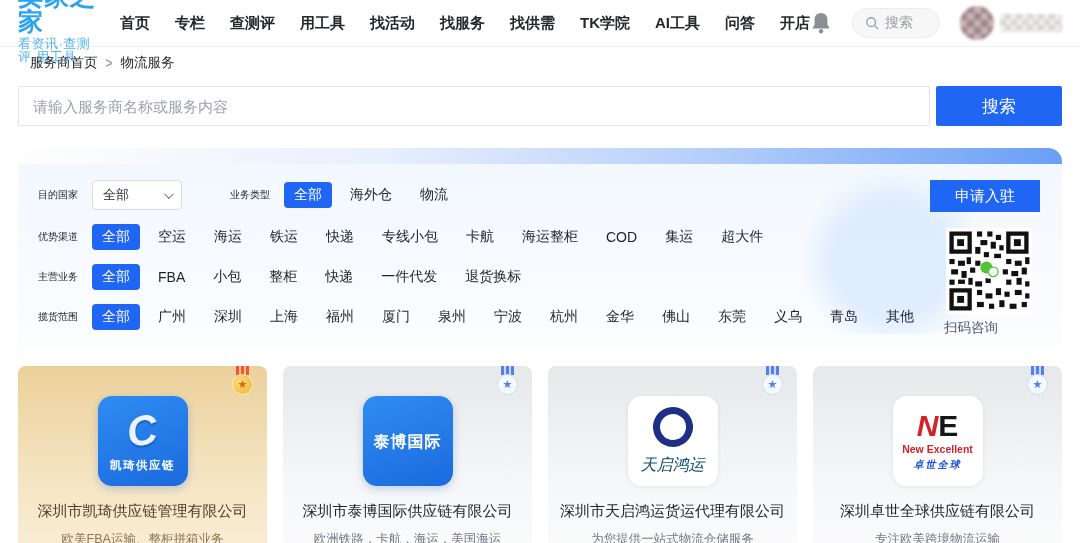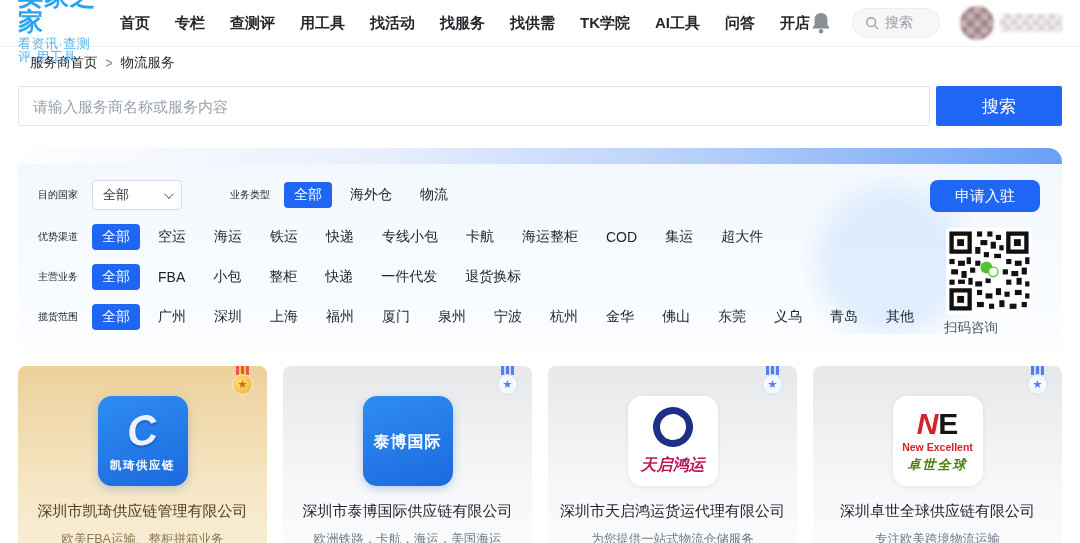--- a/index.html
+++ b/index.html
@@ -55,21 +55,21 @@
   .dropdown { display:flex; align-items:center; justify-content:space-between; width:90px; height:30px;
     background:#fff; border:1px solid #d9dce3; border-radius:4px; padding:0 10px; cursor:pointer;
     font-size:13px; color:#2b2e33; margin-right:48px; }
   .chev { width:7px; height:7px; border-right:1.6px solid #6b7380; border-bottom:1.6px solid #6b7380;
     transform:rotate(45deg) translateY(-2px); }
   .opts { display:flex; align-items:center; flex-wrap:nowrap; }
   .opt { font-size:14px; color:#1d2129; padding:4px 10px; margin-right:8px; border-radius:4px;
     cursor:pointer; white-space:nowrap; }
   .opt.on { background:#2066f5; color:#fff; }
   .apply-btn { position:absolute; top:16px; right:22px; width:110px; height:32px; background:#2066f5;
-    color:#fff; border:none; border-radius:8px; font-size:15px; cursor:pointer; z-index:2; }
+    color:#fff; border:none; border-radius:0; font-size:15px; cursor:pointer; z-index:2; }
   .qr-box { position:absolute; top:64px; right:28px; width:90px; text-align:left; z-index:2; }
   .qr-svg { width:86px; height:86px; display:block; margin:0 auto; background:#fff; }
   .qr-caption { font-size:13.5px; color:#4e5969; margin-top:5px; }
 
   
   .cards { display:grid; grid-template-columns:repeat(4,1fr); gap:16px; margin:18px 18px 0; }
   .card { position:relative; height:215px; border-radius:8px; text-align:center; cursor:pointer; overflow:hidden; }
   .card.gold { background:linear-gradient(180deg,#ecd09b 0%,#f5e6c4 55%,#faf0dc 100%); }
   .card.grey { background:linear-gradient(180deg,#e7e8ea 0%,#f6f7f8 55%,#fdfdfe 100%); }
   .badge { position:absolute; top:0; right:14px; display:flex; flex-direction:column; align-items:center; }
@@ -90,27 +90,27 @@
   .tb-emblem { position:relative; width:58px; height:44px; display:flex; align-items:center; justify-content:center; }
   .tb-orbit-h { position:absolute; width:56px; height:28px; border:1.6px solid rgba(255,255,255,.95); border-radius:50%; }
   .tb-orbit-v { position:absolute; width:28px; height:44px; border:1.6px solid rgba(255,255,255,.95); border-radius:50%; }
   .tb-core { position:relative; width:26px; height:26px; border:1.6px solid #fff; border-radius:50%;
     display:flex; align-items:center; justify-content:center; font-size:11px; font-weight:bold; color:#fff; background:#2e7ce6; }
   .logo2-text { font-size:16px; font-weight:bold; color:#fff; margin-top:2px; letter-spacing:1px; }
   .swirl { width:40px; height:40px; border-radius:50%; border:7px solid #1d2f86; position:relative;
     transform:rotate(-18deg); overflow:hidden; }
   .swirl::after { content:""; position:absolute; left:-8px; top:12px; width:48px; height:7px;
     background:#fff; transform:rotate(-32deg); }
-  .logo3-text { font-size:16px; font-weight:bold; font-style:italic; color:#be185d; margin-top:8px; }
+  .logo3-text { font-size:16px; font-weight:normal; font-style:italic; color:#0c4a6e; margin-top:8px; }
   .ne-mark { line-height:1; }
   .ne-n { color:#d2232a; font-weight:bold; font-style:italic; font-size:30px; }
   .ne-e { color:#161616; font-weight:bold; font-size:30px; }
   .logo4-sub { font-size:10.5px; font-weight:bold; color:#d2232a; margin-top:2px; }
   .logo4-text { font-family:"Liberation Serif","DejaVu Serif",serif; font-style:italic; font-weight:bold;
-    font-size:13px; color:#4d7c0f; margin-top:3px; letter-spacing:2px; }
+    font-size:10px; color:#1d4ed8; margin-top:3px; letter-spacing:2px; }
   .card-name { font-size:15px; font-weight:500; margin-top:16px; padding:0 8px; }
   .card.gold .card-name { color:#4d3f24; }
   .card.grey .card-name { color:#1d2129; }
   .card-desc { font-size:12.5px; margin-top:10px; }
   .card.gold .card-desc { color:#8b7952; }
   .card.grey .card-desc { color:#6f7a87; }
 </style>
 </head>
 <body>
 

